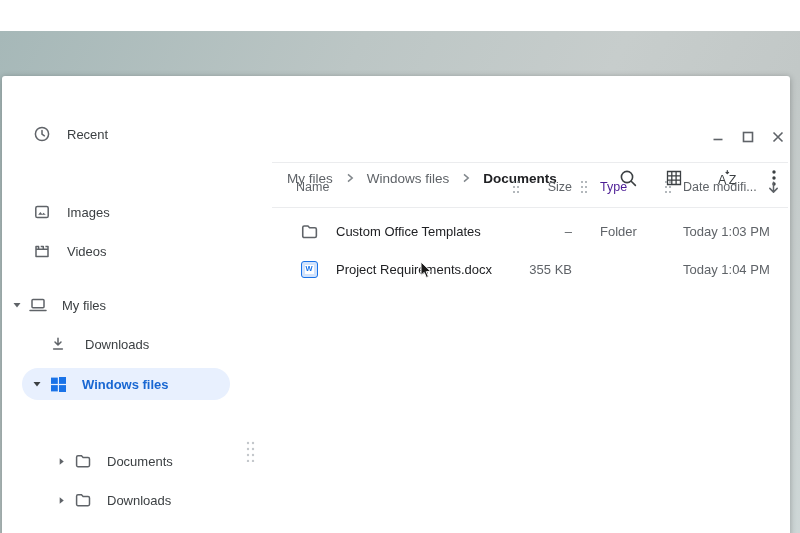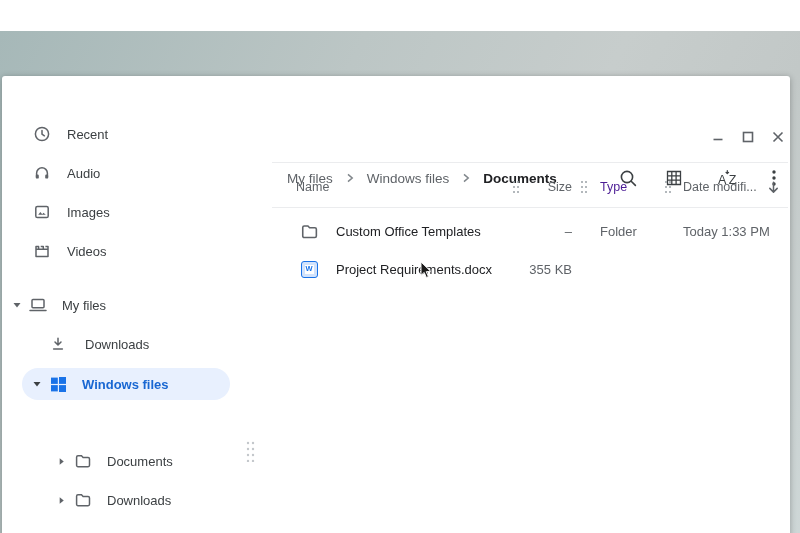--- a/index.html
+++ b/index.html
@@ -69,30 +69,20 @@
 
     <div class="sb-row" style="left:30px;top:42px;">
       <span class="sb-icon">
         <svg width="18" height="18" viewBox="0 0 18 18">
             <circle cx="9" cy="9" r="6.6" stroke="#5f6368" stroke-width="1.5" fill="none"></circle>
             <path d="M9 5.4v3.8l2.4 1.6" stroke="#5f6368" stroke-width="1.5" fill="none" stroke-linecap="round"></path>
           </svg>
       </span>
       <span class="sb-label" style="margin-left:15px;">Recent</span>
     </div>
-    <div class="sb-row" style="left:30px;top:81px;">
-      <span class="sb-icon">
-        <svg width="18" height="18" viewBox="0 0 18 18">
-            <path d="M3.6 13V9.2a5.4 5.4 0 0 1 10.8 0V13" stroke="#5f6368" stroke-width="1.5" fill="none" stroke-linecap="round"></path>
-            <rect x="2.8" y="10.6" width="3" height="4" rx="1.2" fill="#5f6368"></rect>
-            <rect x="12.2" y="10.6" width="3" height="4" rx="1.2" fill="#5f6368"></rect>
-          </svg>
-      </span>
-      <span class="sb-label" style="margin-left:15px;">Audio</span>
-    </div>
     <div class="sb-row" style="left:30px;top:159px;">
       <span class="sb-icon">
         <svg width="18" height="18" viewBox="0 0 18 18">
             <path d="M3 14.6h12V7.2H3zM3 7.2V4.4h2.6v2.8M7.7 4.4h2.6v2.8M12.4 4.4H15v2.8" stroke="#5f6368" stroke-width="1.5" fill="none" stroke-linejoin="round"></path>
           </svg>
       </span>
       <span class="sb-label" style="margin-left:15px;">Videos</span>
     </div>
     <div class="sb-row" style="left:30px;top:120px;">
       <span class="sb-icon">
@@ -299,31 +289,32 @@
 
     <div class="trow" style="top:136px;">
       <span class="cell c-ficon">
         <svg width="19" height="19" viewBox="0 0 18 18">
             <path d="M2.6 5.2c0-.8.6-1.4 1.4-1.4h3.5l1.6 1.7h5c.8 0 1.4.6 1.4 1.4v6.4c0 .8-.6 1.4-1.4 1.4H4c-.8 0-1.4-.6-1.4-1.4z" stroke="#5f6368" stroke-width="1.5" fill="none"></path>
           </svg>
       </span>
       <span class="cell c-name">Custom Office Templates</span>
       <span class="cell c-size">–</span>
       <span class="cell c-type">Folder</span>
-      <span class="cell c-date">Today 1:33 PM</span>
+      <span class="cell c-date">Today 1:03 PM</span>
     </div>
 
     <div class="trow" style="top:174px;">
       <span class="cell c-ficon">
         <span class="word-badge">
             <span class="word-inner">W</span>
           </span>
       </span>
       <span class="cell c-name">Project Requirements.docx</span>
       <span class="cell c-size">355 KB</span>
+      <span class="cell c-date">Today 1:04 PM</span>
     </div>
 
   </div>
 
   <div class="cursor">
     <svg width="13" height="19" viewBox="0 0 13 19">
         <path d="M1 1l0 13.2 3.2-2.7 2.2 5 2-0.9-2.2-4.9 4.4-0.4z" fill="#1b1b1b" stroke="#f5f5f5" stroke-width="1"></path>
       </svg>
   </div>
 </div>

